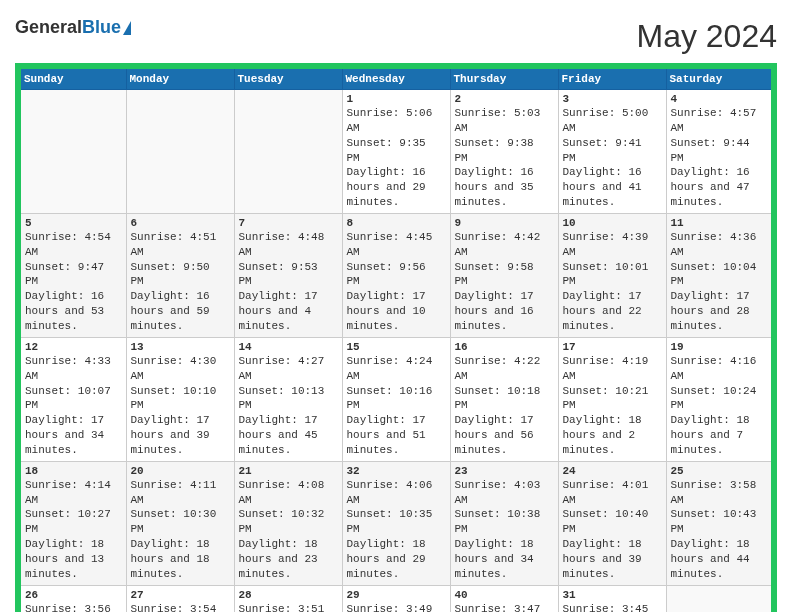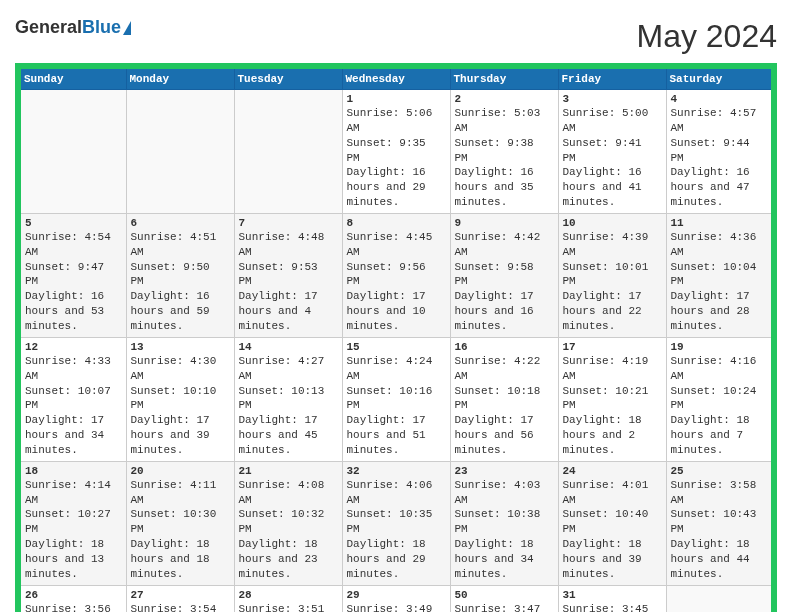--- a/index.html
+++ b/index.html
@@ -171,19 +171,19 @@
           <td><span class="day-num">32</span><span class="day-info">Sunrise: 4:06 AM<br>Sunset: 10:35 PM<br>Daylight: 18 hours and 29 minutes.</span></td>
           <td><span class="day-num">23</span><span class="day-info">Sunrise: 4:03 AM<br>Sunset: 10:38 PM<br>Daylight: 18 hours and 34 minutes.</span></td>
           <td><span class="day-num">24</span><span class="day-info">Sunrise: 4:01 AM<br>Sunset: 10:40 PM<br>Daylight: 18 hours and 39 minutes.</span></td>
           <td><span class="day-num">25</span><span class="day-info">Sunrise: 3:58 AM<br>Sunset: 10:43 PM<br>Daylight: 18 hours and 44 minutes.</span></td>
         </tr>
         <tr class="week-row">
           <td><span class="day-num">26</span><span class="day-info">Sunrise: 3:56 AM<br>Sunset: 10:45 PM<br>Daylight: 18 hours and 49 minutes.</span></td>
           <td><span class="day-num">27</span><span class="day-info">Sunrise: 3:54 AM<br>Sunset: 10:48 PM<br>Daylight: 18 hours and 54 minutes.</span></td>
           <td><span class="day-num">28</span><span class="day-info">Sunrise: 3:51 AM<br>Sunset: 10:50 PM<br>Daylight: 18 hours and 58 minutes.</span></td>
           <td><span class="day-num">29</span><span class="day-info">Sunrise: 3:49 AM<br>Sunset: 10:53 PM<br>Daylight: 19 hours and 3 minutes.</span></td>
-          <td><span class="day-num">50</span><span class="day-info">Sunrise: 3:47 AM<br>Sunset: 10:55 PM<br>Daylight: 19 hours and 8 minutes.</span></td>
+          <td><span class="day-num">40</span><span class="day-info">Sunrise: 3:47 AM<br>Sunset: 10:55 PM<br>Daylight: 19 hours and 8 minutes.</span></td>
           <td><span class="day-num">31</span><span class="day-info">Sunrise: 3:45 AM<br>Sunset: 10:58 PM<br>Daylight: 19 hours and 12 minutes.</span></td>
           <td class="empty"></td>
         </tr>
       </tbody>
   </table>
 </div>
 
 </body></html>

